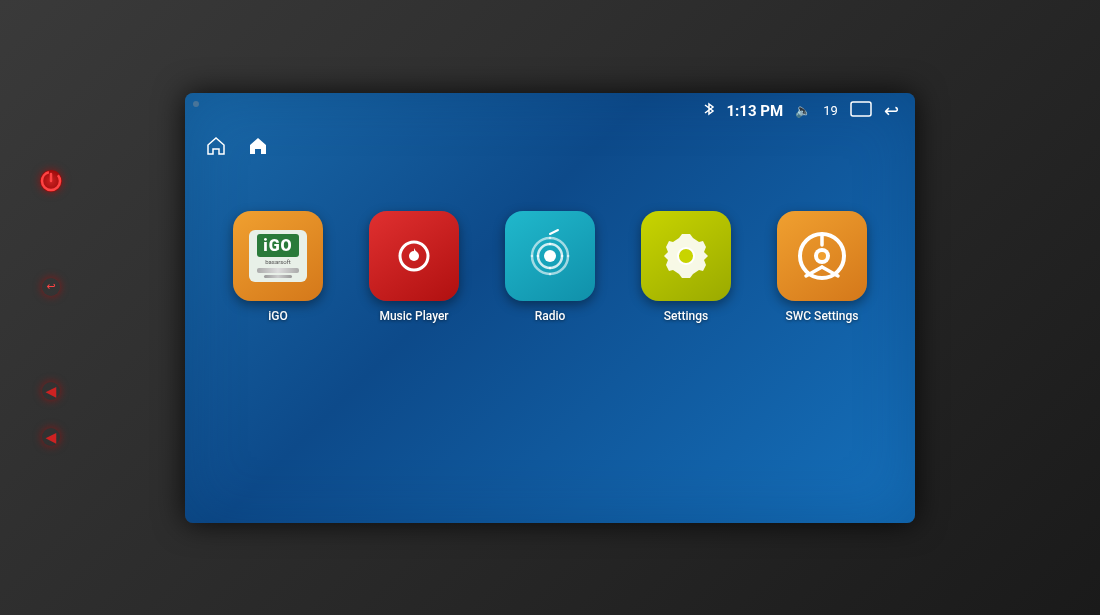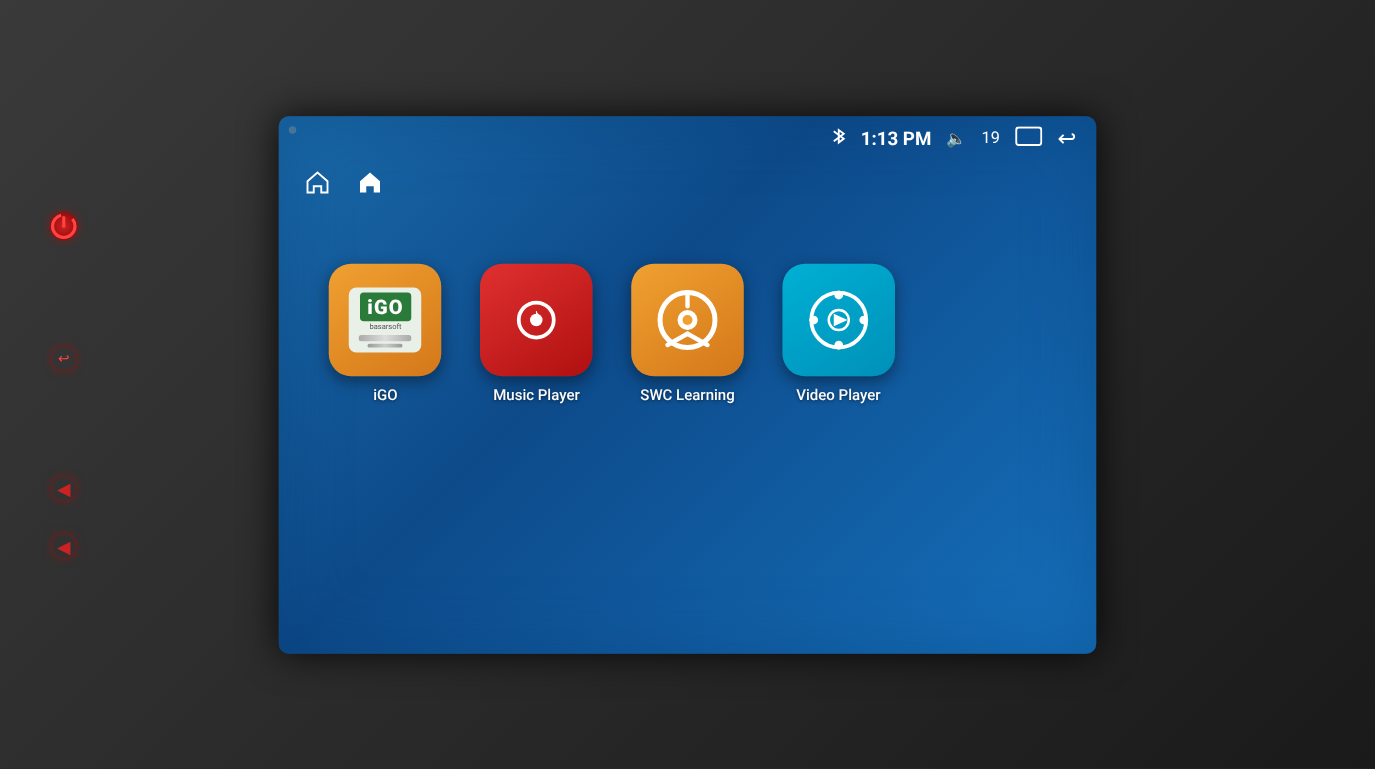--- a/index.html
+++ b/index.html
@@ -63,21 +63,21 @@
 
     .vol-btn {
       background: radial-gradient(circle, #cc2222, #880000);
       box-shadow: 0 0 8px rgba(200,0,0,0.6);
       width: 18px;
       height: 18px;
     }
 
     
     .main-screen {
-      width: 654px;
+      width: 730px;
       height: 430px;
       background: linear-gradient(135deg, #1a6aaa 0%, #0d4a8a 40%, #1570bb 100%);
       border-radius: 8px;
       position: relative;
       overflow: hidden;
       box-shadow: 0 0 30px rgba(0,0,0,0.8), inset 0 0 60px rgba(0,50,100,0.3);
     }
 
     
     .status-bar {
@@ -322,55 +322,73 @@
           <svg width="52" height="52" viewBox="0 0 52 52">
             <circle cx="26" cy="26" r="14" fill="none" stroke="white" stroke-width="3"></circle>
             <circle cx="26" cy="26" r="5" fill="white"></circle>
             <text x="26" y="30" text-anchor="middle" font-size="20" fill="white">♪</text>
           </svg>
         </div>
         <span class="app-label">Music Player</span>
       </div>
 
 
-
+      <div class="app-item">
+        <div class="app-icon icon-radio">
+          <svg width="60" height="60" viewBox="0 0 60 60">
+
+            <path d="M12,30 A18,18 0 0,1 30,12" fill="none" stroke="white" stroke-width="2.5" stroke-linecap="round" opacity="0.6"></path>
+            <path d="M48,30 A18,18 0 0,0 30,12" fill="none" stroke="white" stroke-width="2.5" stroke-linecap="round" opacity="0.6"></path>
+            <path d="M12,30 A18,18 0 0,0 30,48" fill="none" stroke="white" stroke-width="2.5" stroke-linecap="round" opacity="0.6"></path>
+            <path d="M48,30 A18,18 0 0,1 30,48" fill="none" stroke="white" stroke-width="2.5" stroke-linecap="round" opacity="0.6"></path>
+
+            <path d="M18,30 A12,12 0 0,1 30,18" fill="none" stroke="white" stroke-width="2.5" stroke-linecap="round" opacity="0.8"></path>
+            <path d="M42,30 A12,12 0 0,0 30,18" fill="none" stroke="white" stroke-width="2.5" stroke-linecap="round" opacity="0.8"></path>
+            <path d="M18,30 A12,12 0 0,0 30,42" fill="none" stroke="white" stroke-width="2.5" stroke-linecap="round" opacity="0.8"></path>
+            <path d="M42,30 A12,12 0 0,1 30,42" fill="none" stroke="white" stroke-width="2.5" stroke-linecap="round" opacity="0.8"></path>
+
+            <circle cx="30" cy="30" r="6" fill="white"></circle>
+
+            <line x1="30" y1="8" x2="38" y2="4" stroke="white" stroke-width="2" stroke-linecap="round"></line>
+          </svg>
+        </div>
+        <span class="app-label">Radio</span>
+      </div>
+
+      <div class="app-item">
+        <div class="app-icon icon-settings">
+          <svg width="58" height="58" viewBox="0 0 58 58">
+            <g transform="translate(29,29)">
+
+              <circle cx="0" cy="0" r="9" fill="white"></circle>
+              <circle cx="0" cy="0" r="5" fill="#c8d400"></circle>
+
+              <path d="M-7,-18 L-4,-22 L4,-22 L7,-18 L13,-14 L17,-15 L20,-9 L18,-4 L22,0 L18,4 L20,9 L17,15 L13,14 L7,18 L4,22 L-4,22 L-7,18 L-13,14 L-17,15 L-20,9 L-18,4 L-22,0 L-18,-4 L-20,-9 L-17,-15 L-13,-14 Z" fill="white" opacity="0.9"></path>
+              <circle cx="0" cy="0" r="7" fill="#c8d400"></circle>
+            </g>
+          </svg>
+        </div>
+        <span class="app-label">Settings</span>
+      </div>
 
       <div class="app-item">
         <div class="app-icon icon-swc">
           <svg width="58" height="58" viewBox="0 0 58 58">
 
             <circle cx="29" cy="29" r="22" fill="none" stroke="white" stroke-width="4"></circle>
 
             <line x1="29" y1="7" x2="29" y2="18" stroke="white" stroke-width="3.5" stroke-linecap="round"></line>
             <line x1="29" y1="40" x2="13" y2="49" stroke="white" stroke-width="3.5" stroke-linecap="round"></line>
             <line x1="29" y1="40" x2="45" y2="49" stroke="white" stroke-width="3.5" stroke-linecap="round"></line>
 
             <circle cx="29" cy="29" r="8" fill="white"></circle>
             <circle cx="29" cy="29" r="4" fill="#f0a030"></circle>
           </svg>
         </div>
-        <span class="app-label">SWC Learning</span>
-      </div>
-
-
-      <div class="app-item">
-        <div class="app-icon icon-video">
-          <svg width="58" height="58" viewBox="0 0 58 58">
-
-            <circle cx="29" cy="29" r="22" fill="none" stroke="white" stroke-width="3"></circle>
-
-            <circle cx="29" cy="29" r="8" fill="none" stroke="white" stroke-width="2"></circle>
-
-            <circle cx="29" cy="9" r="3.5" fill="white"></circle>
-            <circle cx="29" cy="49" r="3.5" fill="white"></circle>
-            <circle cx="9" cy="29" r="3.5" fill="white"></circle>
-            <circle cx="49" cy="29" r="3.5" fill="white"></circle>
-
-            <polygon points="25,24 25,34 36,29" fill="white"></polygon>
-          </svg>
-        </div>
-        <span class="app-label">Video Player</span>
-      </div>
+        <span class="app-label">SWC Settings</span>
+      </div>
+
+
 
     </div>
   </div>
 
 </div>
 
 </body></html>

